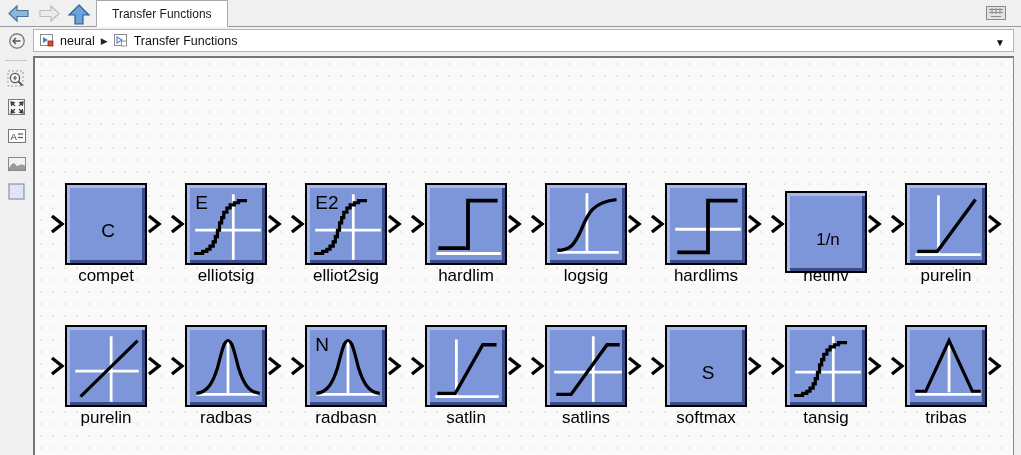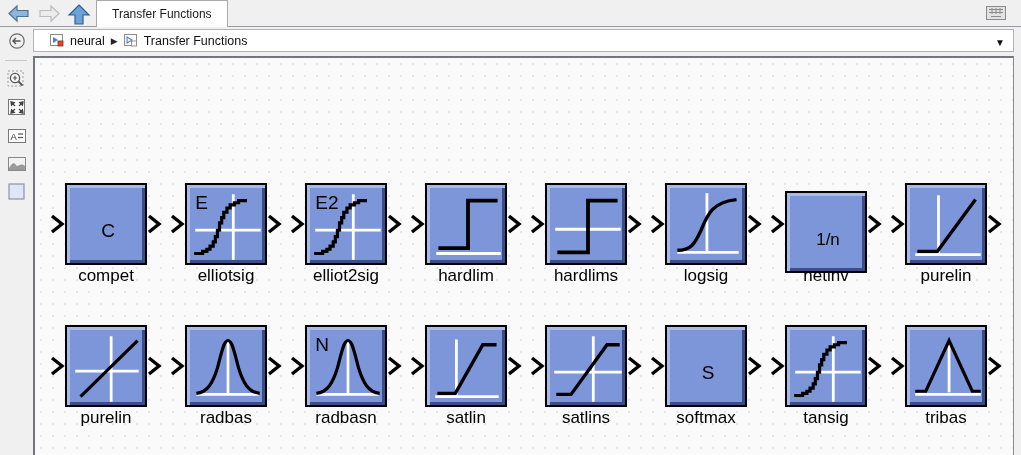--- a/index.html
+++ b/index.html
@@ -20,21 +20,21 @@
     background:#ffffff;border:1px solid #a8a8ae;border-bottom:none;
     display:flex;align-items:center;padding:0 15px;font-size:12px;color:#1a1a1a;z-index:3;
   }
   .kbd-ind{position:absolute;right:15px;top:6px;}
   
   .crumbrow{position:absolute;top:27px;left:0;width:1021px;height:29px;background:#f0f0f1;}
   .collapse-btn{position:absolute;left:8px;top:5px;width:18px;height:18px;cursor:pointer;}
   .crumbfield{
     position:absolute;left:33px;top:2px;width:981px;height:23px;box-sizing:border-box;
     background:#ffffff;border:1px solid #b3b3b8;display:flex;align-items:center;
-    font-size:12.5px;color:#111;padding:0 16px;
+    font-size:12.5px;color:#111;padding:0 6px;
   }
   .crumb-seg{display:flex;align-items:center;gap:5px;cursor:pointer;}
   .crumb-sep{margin:0 6px;font-size:9px;color:#222;}
   .crumb-caret{position:absolute;right:8px;top:7px;font-size:10px;color:#111;cursor:pointer;}
   
   .sidebar{position:absolute;top:56px;left:0;width:33px;height:399px;background:#f0f0f1;}
   .sidebar .sep{position:absolute;top:4px;left:5px;width:22px;border-top:1px solid #c8c8cc;}
   .tool{position:absolute;left:7px;width:20px;height:20px;cursor:pointer;}
   
   .canvas{
@@ -256,53 +256,53 @@
       </div>
       <div class="cell">
         <div class="bwrap">
          <span class="port">
             <svg width="15" height="20" viewBox="0 0 15 20">
               <path d="M2,2 L12,10 L2,18" fill="none" stroke="#000" stroke-width="3.4"></path>
             </svg>
           </span>
          <div class="block" style="background:#7d96d9;box-shadow:inset 3px 3px 0 #a9bae9, inset -3px -3px 0 #3c4c86;">
            <svg width="74" height="74" viewBox="0 0 70 70">
-              <line x1="4" y1="38" x2="66" y2="38" stroke="#ffffff" stroke-width="2.8"></line>
-              <path d="M6,60 H35 V11 H63" fill="none" stroke="#000000" stroke-width="3.6"></path>
-            </svg>
-         </div>
-         <span class="port">
-            <svg width="15" height="20" viewBox="0 0 15 20">
-              <path d="M2,2 L12,10 L2,18" fill="none" stroke="#000" stroke-width="3.4"></path>
-            </svg>
-          </span>
-       </div>
-       <div class="blabel">hardlims</div>
-      </div>
-      <div class="cell">
-        <div class="bwrap">
-         <span class="port">
-            <svg width="15" height="20" viewBox="0 0 15 20">
-              <path d="M2,2 L12,10 L2,18" fill="none" stroke="#000" stroke-width="3.4"></path>
-            </svg>
-          </span>
-         <div class="block" style="background:#7d96d9;box-shadow:inset 3px 3px 0 #a9bae9, inset -3px -3px 0 #3c4c86;">
-           <svg width="74" height="74" viewBox="0 0 70 70">
               <line x1="34" y1="4" x2="34" y2="60" stroke="#ffffff" stroke-width="2.6"></line>
               <line x1="6" y1="60" x2="64" y2="60" stroke="#ffffff" stroke-width="2.6"></line>
               <path d="M6,58 C20,58 23,50 28,40 C34,26 38,12 62,10" fill="none" stroke="#000000" stroke-width="3.2"></path>
             </svg>
          </div>
          <span class="port">
             <svg width="15" height="20" viewBox="0 0 15 20">
               <path d="M2,2 L12,10 L2,18" fill="none" stroke="#000" stroke-width="3.4"></path>
             </svg>
           </span>
        </div>
        <div class="blabel">logsig</div>
+      </div>
+      <div class="cell">
+        <div class="bwrap">
+         <span class="port">
+            <svg width="15" height="20" viewBox="0 0 15 20">
+              <path d="M2,2 L12,10 L2,18" fill="none" stroke="#000" stroke-width="3.4"></path>
+            </svg>
+          </span>
+         <div class="block" style="background:#7d96d9;box-shadow:inset 3px 3px 0 #a9bae9, inset -3px -3px 0 #3c4c86;">
+           <svg width="74" height="74" viewBox="0 0 70 70">
+              <line x1="4" y1="38" x2="66" y2="38" stroke="#ffffff" stroke-width="2.8"></line>
+              <path d="M6,60 H35 V11 H63" fill="none" stroke="#000000" stroke-width="3.6"></path>
+            </svg>
+         </div>
+         <span class="port">
+            <svg width="15" height="20" viewBox="0 0 15 20">
+              <path d="M2,2 L12,10 L2,18" fill="none" stroke="#000" stroke-width="3.4"></path>
+            </svg>
+          </span>
+       </div>
+       <div class="blabel">hardlims</div>
       </div>
       <div class="cell">
         <div class="bwrap">
          <span class="port">
             <svg width="15" height="20" viewBox="0 0 15 20">
               <path d="M2,2 L12,10 L2,18" fill="none" stroke="#000" stroke-width="3.4"></path>
             </svg>
           </span>
          <div class="block" style="background:#7d96d9;box-shadow:inset 3px 3px 0 #a9bae9, inset -3px -3px 0 #3c4c86;margin-top:16px;">
            <svg width="74" height="74" viewBox="0 0 70 70">

